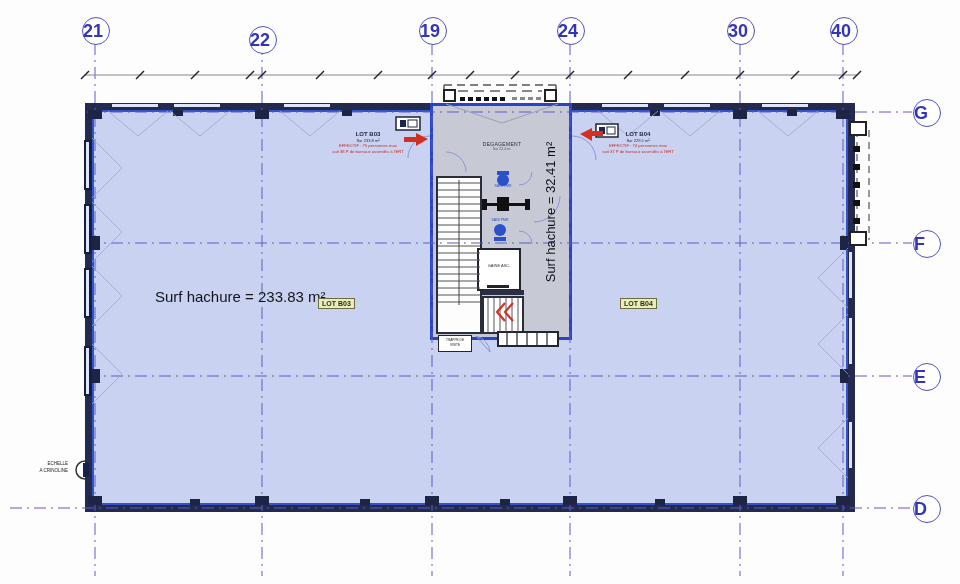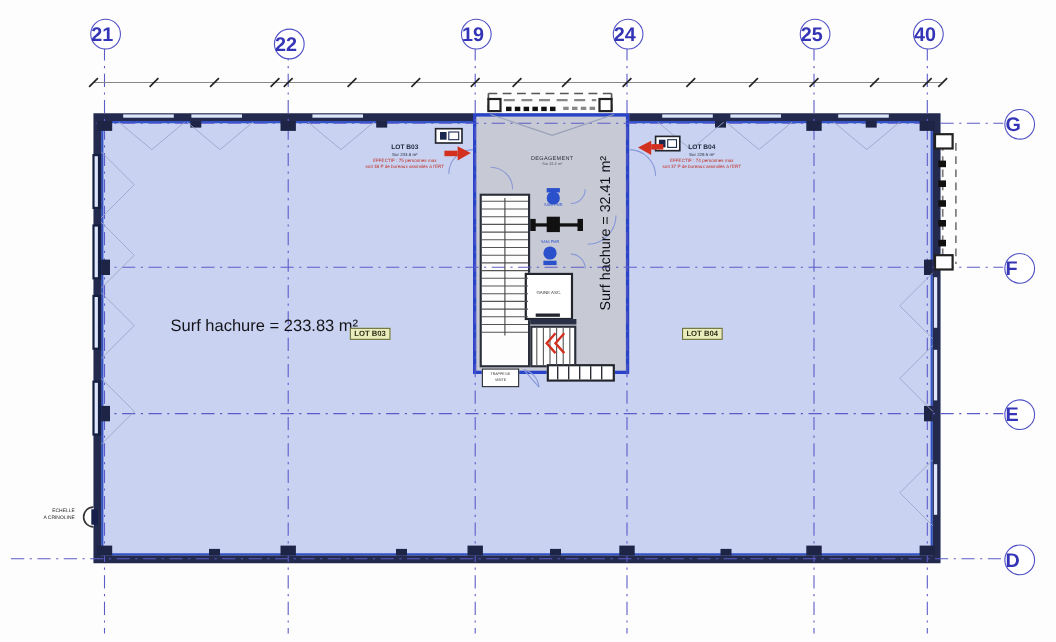--- a/index.html
+++ b/index.html
@@ -273,21 +273,21 @@
   <div class="abs bubble" style="left:249px;top:26px">
       <span>22</span>
     </div>
   <div class="abs bubble" style="left:419px;top:17px">
       <span>19</span>
     </div>
   <div class="abs bubble" style="left:557px;top:17px">
       <span>24</span>
     </div>
   <div class="abs bubble" style="left:727px;top:17px">
-      <span>25</span>
+      <span>30</span>
     </div>
   <div class="abs bubble" style="left:830px;top:17px">
       <span>40</span>
     </div>
 
   <div class="abs bubble" style="left:913px;top:99px">
       <span>G</span>
     </div>
   <div class="abs bubble" style="left:913px;top:230px">
       <span>F</span>

